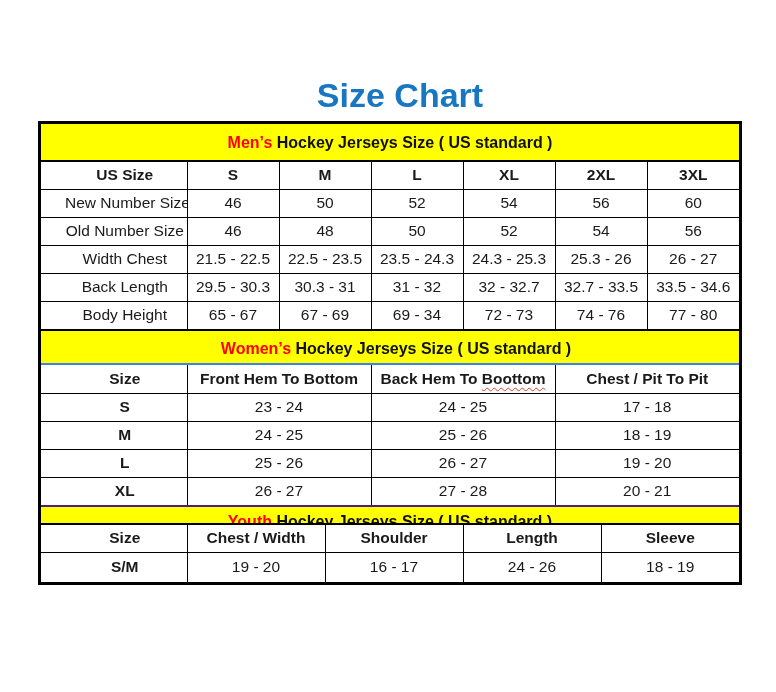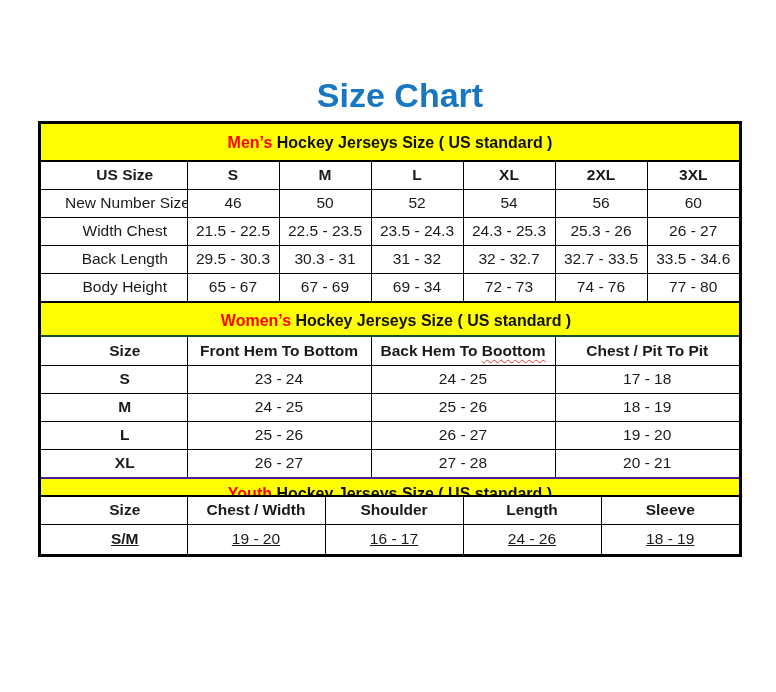--- a/index.html
+++ b/index.html
@@ -34,21 +34,21 @@
   .band {
     background: #ffff00;
     text-align: center;
     font-weight: bold;
     font-size: 16px;
     color: #111;
     overflow: hidden;
   }
   .band .hl { color: #ff0000; }
   .band-men   { height: 38px; line-height: 38px; border-bottom: 2px solid #000; }
-  .band-women { height: 36px; line-height: 36px; border-top: 2px solid #000; border-bottom: 2px solid #14532d; padding-left: 12px; }
+  .band-women { height: 36px; line-height: 36px; border-top: 2px solid #000; border-bottom: 2px solid #3b82f6; padding-left: 12px; }
   .band-youth { height: 20px; line-height: 29px; border-top: 2px solid #4c1d95; border-bottom: 2px solid #000; }
 
   table.grid {
     width: 100%;
     border-collapse: collapse;
     table-layout: fixed;
   }
   table.grid td, table.grid th {
     border: 1.5px solid #000;
     text-align: center;
@@ -66,21 +66,21 @@
   table.grid tr:last-child  > * { border-bottom: none; }
 
   table.grid th { font-weight: bold; }
   col.c-label { width: 146px; }
 
   table.men tr.hdr     { height: 27px; }
   table.men tr.data    { height: 28px; }
   table.women tr.hdr   { height: 28px; }
   table.women tr.data  { height: 28px; }
   table.youth tr.hdr   { height: 27px; }
-  table.youth tr.data  { height: 30px; text-decoration: underline; }
+  table.youth tr.data  { height: 30px; }
 
   table.women td.rowhead, table.youth td.rowhead { font-weight: bold; }
 
   .misspelled {
     text-decoration-line: underline;
     text-decoration-style: wavy;
     text-decoration-color: #e03c31;
     text-decoration-thickness: 1px;
     text-underline-offset: 3px;
     text-align: right;
@@ -123,20 +123,29 @@
       <tr class="data">
         <td class="rowhead">New Number Size</td>
         <td>46</td>
         <td>50</td>
         <td>52</td>
         <td>54</td>
         <td>56</td>
         <td>60</td>
       </tr>
       <tr class="data">
+        <td class="rowhead">Old Number Size</td>
+        <td>46</td>
+        <td>48</td>
+        <td>50</td>
+        <td>52</td>
+        <td>54</td>
+        <td>56</td>
+      </tr>
+      <tr class="data">
         <td class="rowhead">Width Chest</td>
         <td>21.5 - 22.5</td>
         <td>22.5 - 23.5</td>
         <td>23.5 - 24.3</td>
         <td>24.3 - 25.3</td>
         <td>25.3 - 26</td>
         <td>26 - 27</td>
       </tr>
       <tr class="data">
         <td class="rowhead">Back Length</td>

